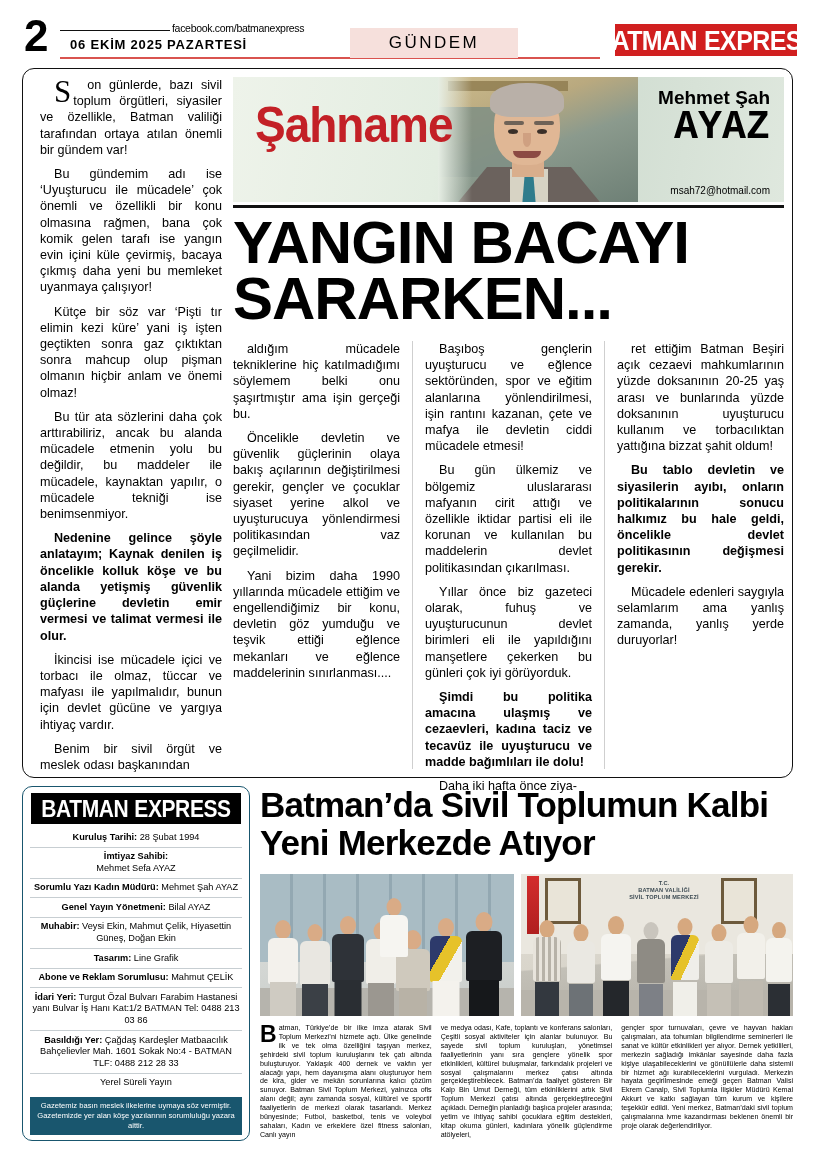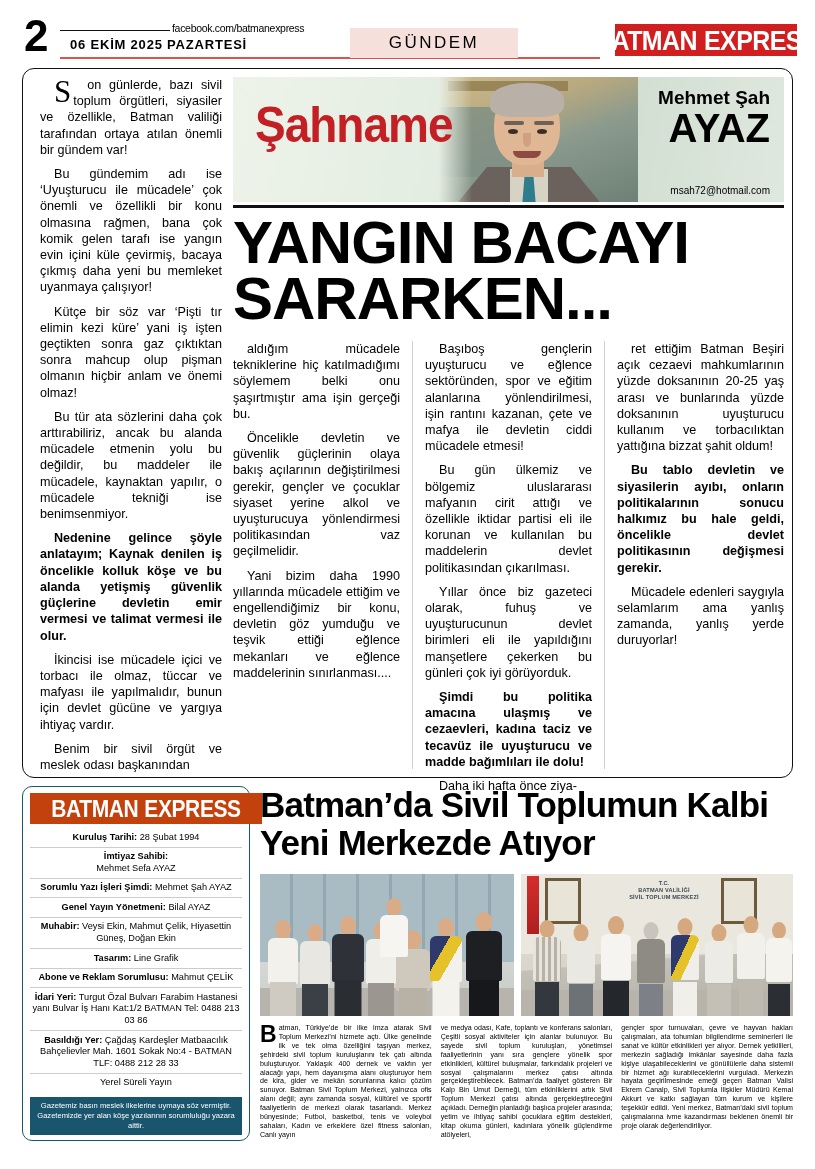--- a/index.html
+++ b/index.html
@@ -178,21 +178,21 @@
     right: 14px; top: 10px;
     text-align: right;
   }
   .banner-author .a1 {
     font-size: 19px; font-weight: 700; line-height: 21px;
     font-family: "Liberation Sans", sans-serif;
   }
   .banner-author .a2 {
     font-size: 40px; font-weight: 700; line-height: 40px;
     letter-spacing: 0px;
-    font-family: Liberation Sans, sans-serif;
+    font-family: Liberation Mono, monospace;
   }
   .banner-mail {
     position: absolute;
     right: 14px; bottom: 6px;
     font-size: 10px;
   }
   .op-banner-rule {
     position: absolute;
     left: 210px; top: 136px; width: 551px;
     border-top: 3px solid #111;
@@ -228,22 +228,22 @@
   .infobox {
     position: absolute;
     left: 0; top: 0;
     width: 228px; height: 355px;
     border: 1.4px solid #19566e;
     border-radius: 10px;
     background: #fff;
     padding: 6px 7px 0 7px;
   }
   .ib-logo {
-    width: 232px; height: 31px;
-    background: #c2410c;
+    width: 210px; height: 31px;
+    background: #000000;
     display: flex; align-items: center; justify-content: center;
     margin: 0 auto 4px auto;
   }
   .ib-logo span {
     color: #fff; font-weight: 700; font-size: 21px;
     letter-spacing: -0.4px; transform: scaleY(1.12);
     font-family: "Liberation Sans", sans-serif;
   }
   .ib-row {
     border-top: 1px solid #c7ced2;
@@ -416,21 +416,21 @@
   <div class="infobox">
     <div class="ib-logo">
       <span><span>BATMAN</span><span style="margin-left: 6px;">EXPRESS</span></span>
     </div>
     <div id="imprint-rows">
         <div class="ib-row"><b>Kuruluş Tarihi:</b><span> 28 Şubat 1994</span></div>
         <div class="ib-row">
           <div><b>İmtiyaz Sahibi:</b></div>
           <div>Mehmet Sefa AYAZ</div>
         </div>
-        <div class="ib-row"><b>Sorumlu Yazı İşleri Şimdi:</b><span> Mehmet Şah AYAZ</span></div>
+        <div class="ib-row"><b>Sorumlu Yazı Kadın Müdürü:</b><span> Mehmet Şah AYAZ</span></div>
         <div class="ib-row"><b>Genel Yayın Yönetmeni:</b><span> Bilal AYAZ</span></div>
         <div class="ib-row"><b>Muhabir:</b><span> Veysi Ekin, Mahmut Çelik, Hiyasettin Güneş, Doğan Ekin</span></div>
         <div class="ib-row"><b>Tasarım:</b><span> Line Grafik</span></div>
         <div class="ib-row"><b>Abone ve Reklam Sorumlusu:</b><span> Mahmut ÇELİK</span></div>
         <div class="ib-row"><b>İdari Yeri:</b><span> Turgut Özal Bulvarı Farabim Hastanesi yanı Bulvar İş Hanı Kat:1/2 BATMAN Tel: 0488 213 03 86</span></div>
         <div class="ib-row"><b>Basıldığı Yer:</b><span> Çağdaş Kardeşler Matbaacılık Bahçelievler Mah. 1601 Sokak No:4  -  BATMAN TLF: 0488 212 28 33</span></div>
         <div class="ib-row"><span>Yerel Süreli Yayın</span></div>
       </div>
     <div class="ib-note" id="imprint-note">Gazetemiz basın meslek ilkelerine uymaya söz vermiştir.<br>Gazetemizde yer alan köşe yazılarının sorumluluğu yazara aittir.</div>
   </div>

